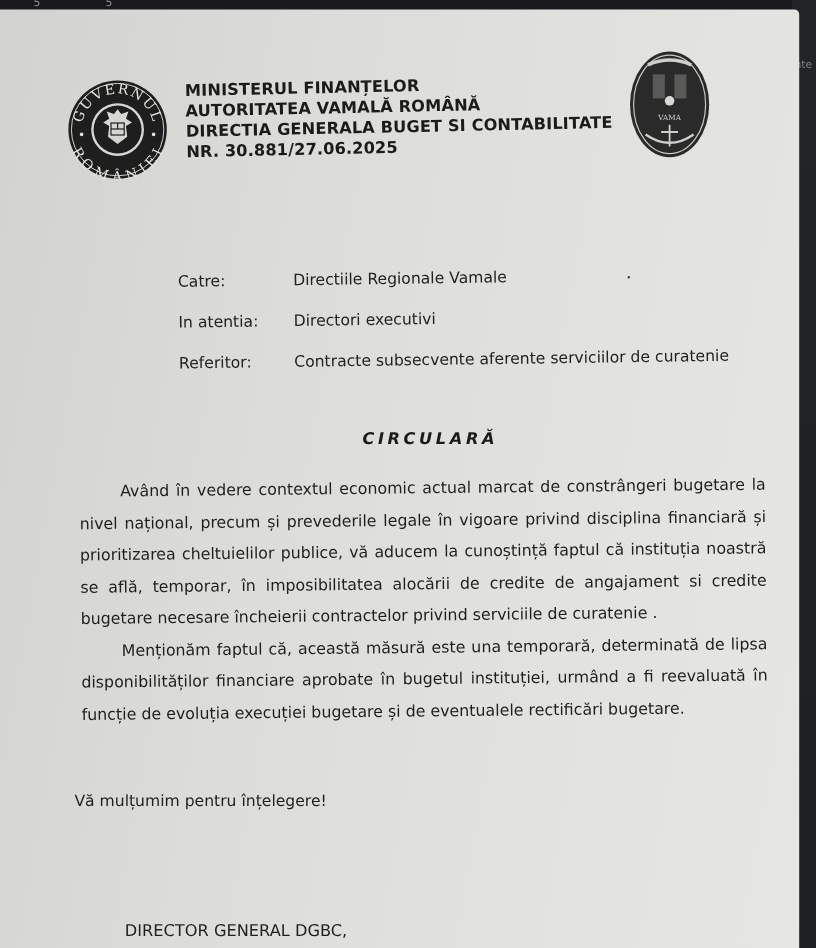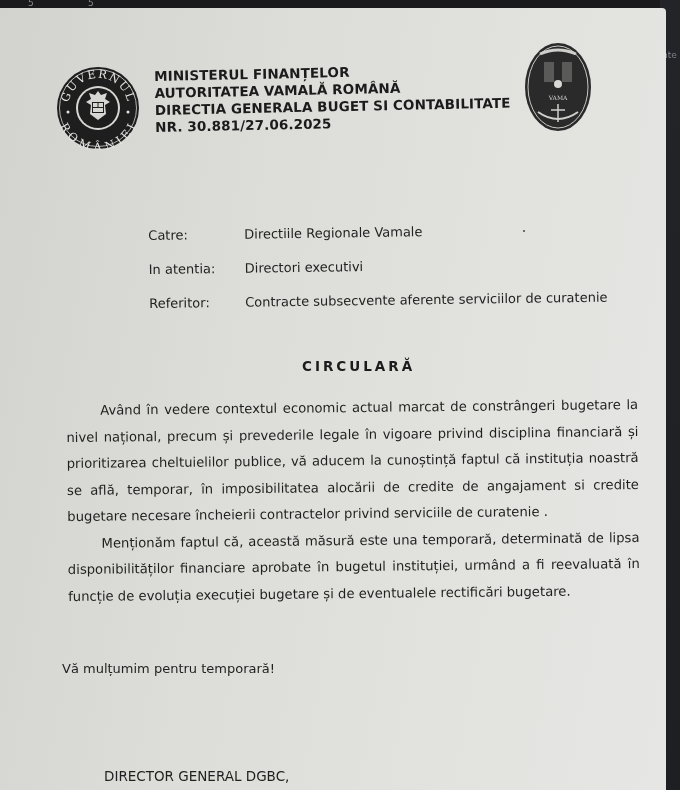--- a/index.html
+++ b/index.html
@@ -40,21 +40,21 @@
     letter-spacing: 0.1px;
   }
   .addr {
     position: absolute; left: 148px; top: 210px; color: #222;
     font-size: 13px; transform: rotate(-0.8deg); transform-origin: left top;
   }
   .addr-row { display: flex; height: 34px; align-items: center; }
   .addr-label { width: 96px; }
   .title {
     position: absolute; left: 302px; top: 350px; font-size: 13.5px;
-    font-weight: bold; letter-spacing: 3px; color: #1b1b1b;
+    font-weight: bold; font-style: italic; letter-spacing: 3px; color: #1b1b1b;
   }
   .body-text {
     position: absolute; left: 66px; top: 390px; width: 572px;
     font-size: 13.2px; line-height: 26.5px; color: #1f1f1f;
     text-align: justify; transform: rotate(-0.6deg); transform-origin: left top;
   }
   .body-text p { margin: 0; text-indent: 34px; }
   .thanks {
     position: absolute; left: 62px; top: 653px; font-size: 13px; color: #1f1f1f;
   }
@@ -142,17 +142,17 @@
   </div>
   <div class="dot"></div>
 
   <div class="title">CIRCULARĂ</div>
 
   <div class="body-text">
     <p>Având în vedere contextul economic actual marcat de constrângeri bugetare la nivel național, precum și prevederile legale în vigoare privind disciplina financiară și prioritizarea cheltuielilor publice, vă aducem la cunoștință faptul că instituția noastră se află, temporar, în imposibilitatea alocării de credite de angajament si credite bugetare necesare încheierii contractelor privind serviciile de curatenie .</p>
     <p>Menționăm faptul că, această măsură este una temporară, determinată de lipsa disponibilităților financiare aprobate în bugetul instituției, urmând a fi reevaluată în funcție de evoluția execuției bugetare și de eventualele rectificări bugetare.</p>
   </div>
 
-  <div class="thanks">Vă mulțumim pentru temporară!</div>
+  <div class="thanks">Vă mulțumim pentru înțelegere!</div>
 
   <div class="signer">DIRECTOR GENERAL DGBC,</div>
 
 </div>
 
 </body></html>

